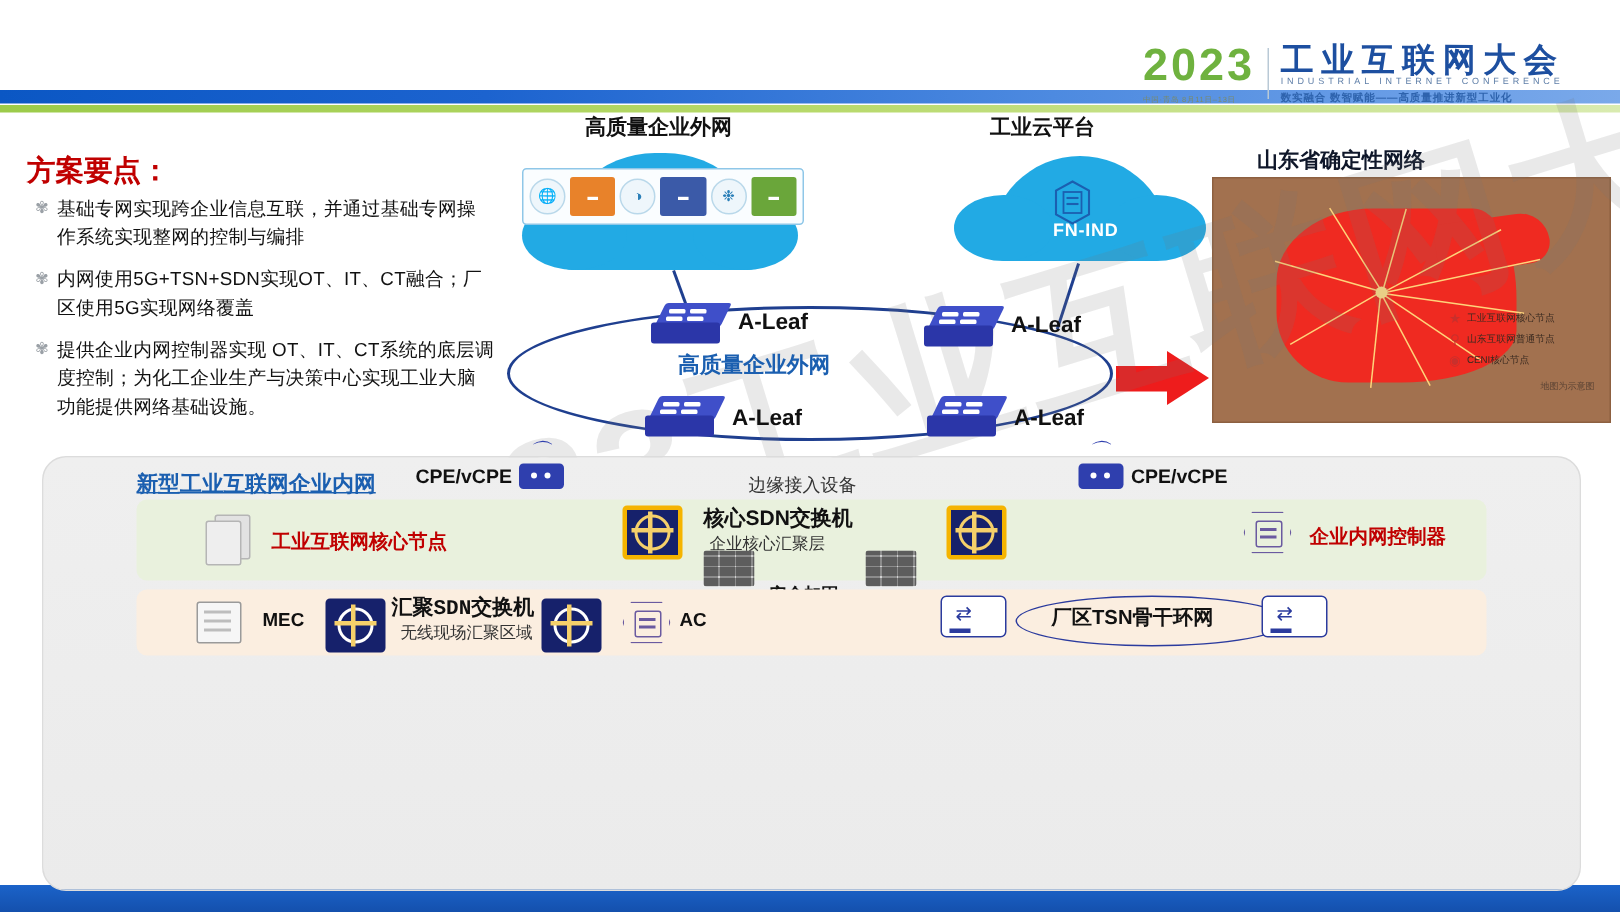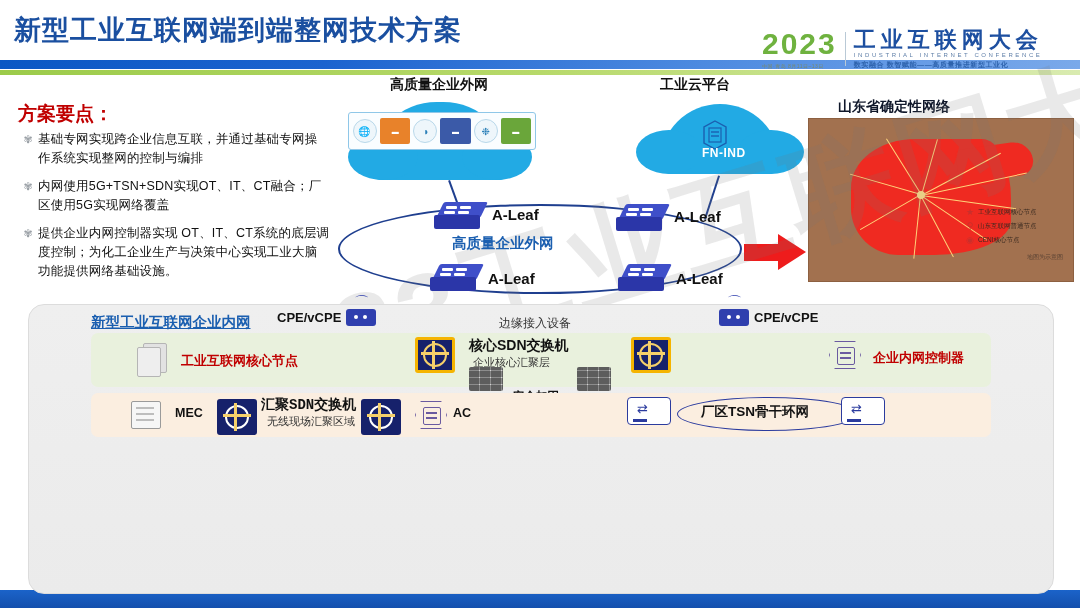--- a/index.html
+++ b/index.html
@@ -182,21 +182,20 @@
   .domain-lbl{position:absolute;top:576px;font-size:12.5px;font-weight:700;color:#c00000;text-align:center;}
 
   .footer{position:absolute;left:0;top:590px;width:1080px;height:18px;
     background:linear-gradient(180deg,#1b63c9 0%,#1450ad 100%);}
 </style>
 </head>
 <body>
 
 <div class="root">
 
-  <div class="slide-title">新型工业互联网端到端整网技术方案</div>
   <div class="hdr-rule"></div>
   <div class="hdr-rule2"></div>
 
   <div class="conf-logo">
     <div>
       <div class="conf-year">2023</div>
       <div class="conf-year-sub">中国·青岛  8月11日–13日</div>
     </div>
     <div class="conf-divider"></div>
     <div>

